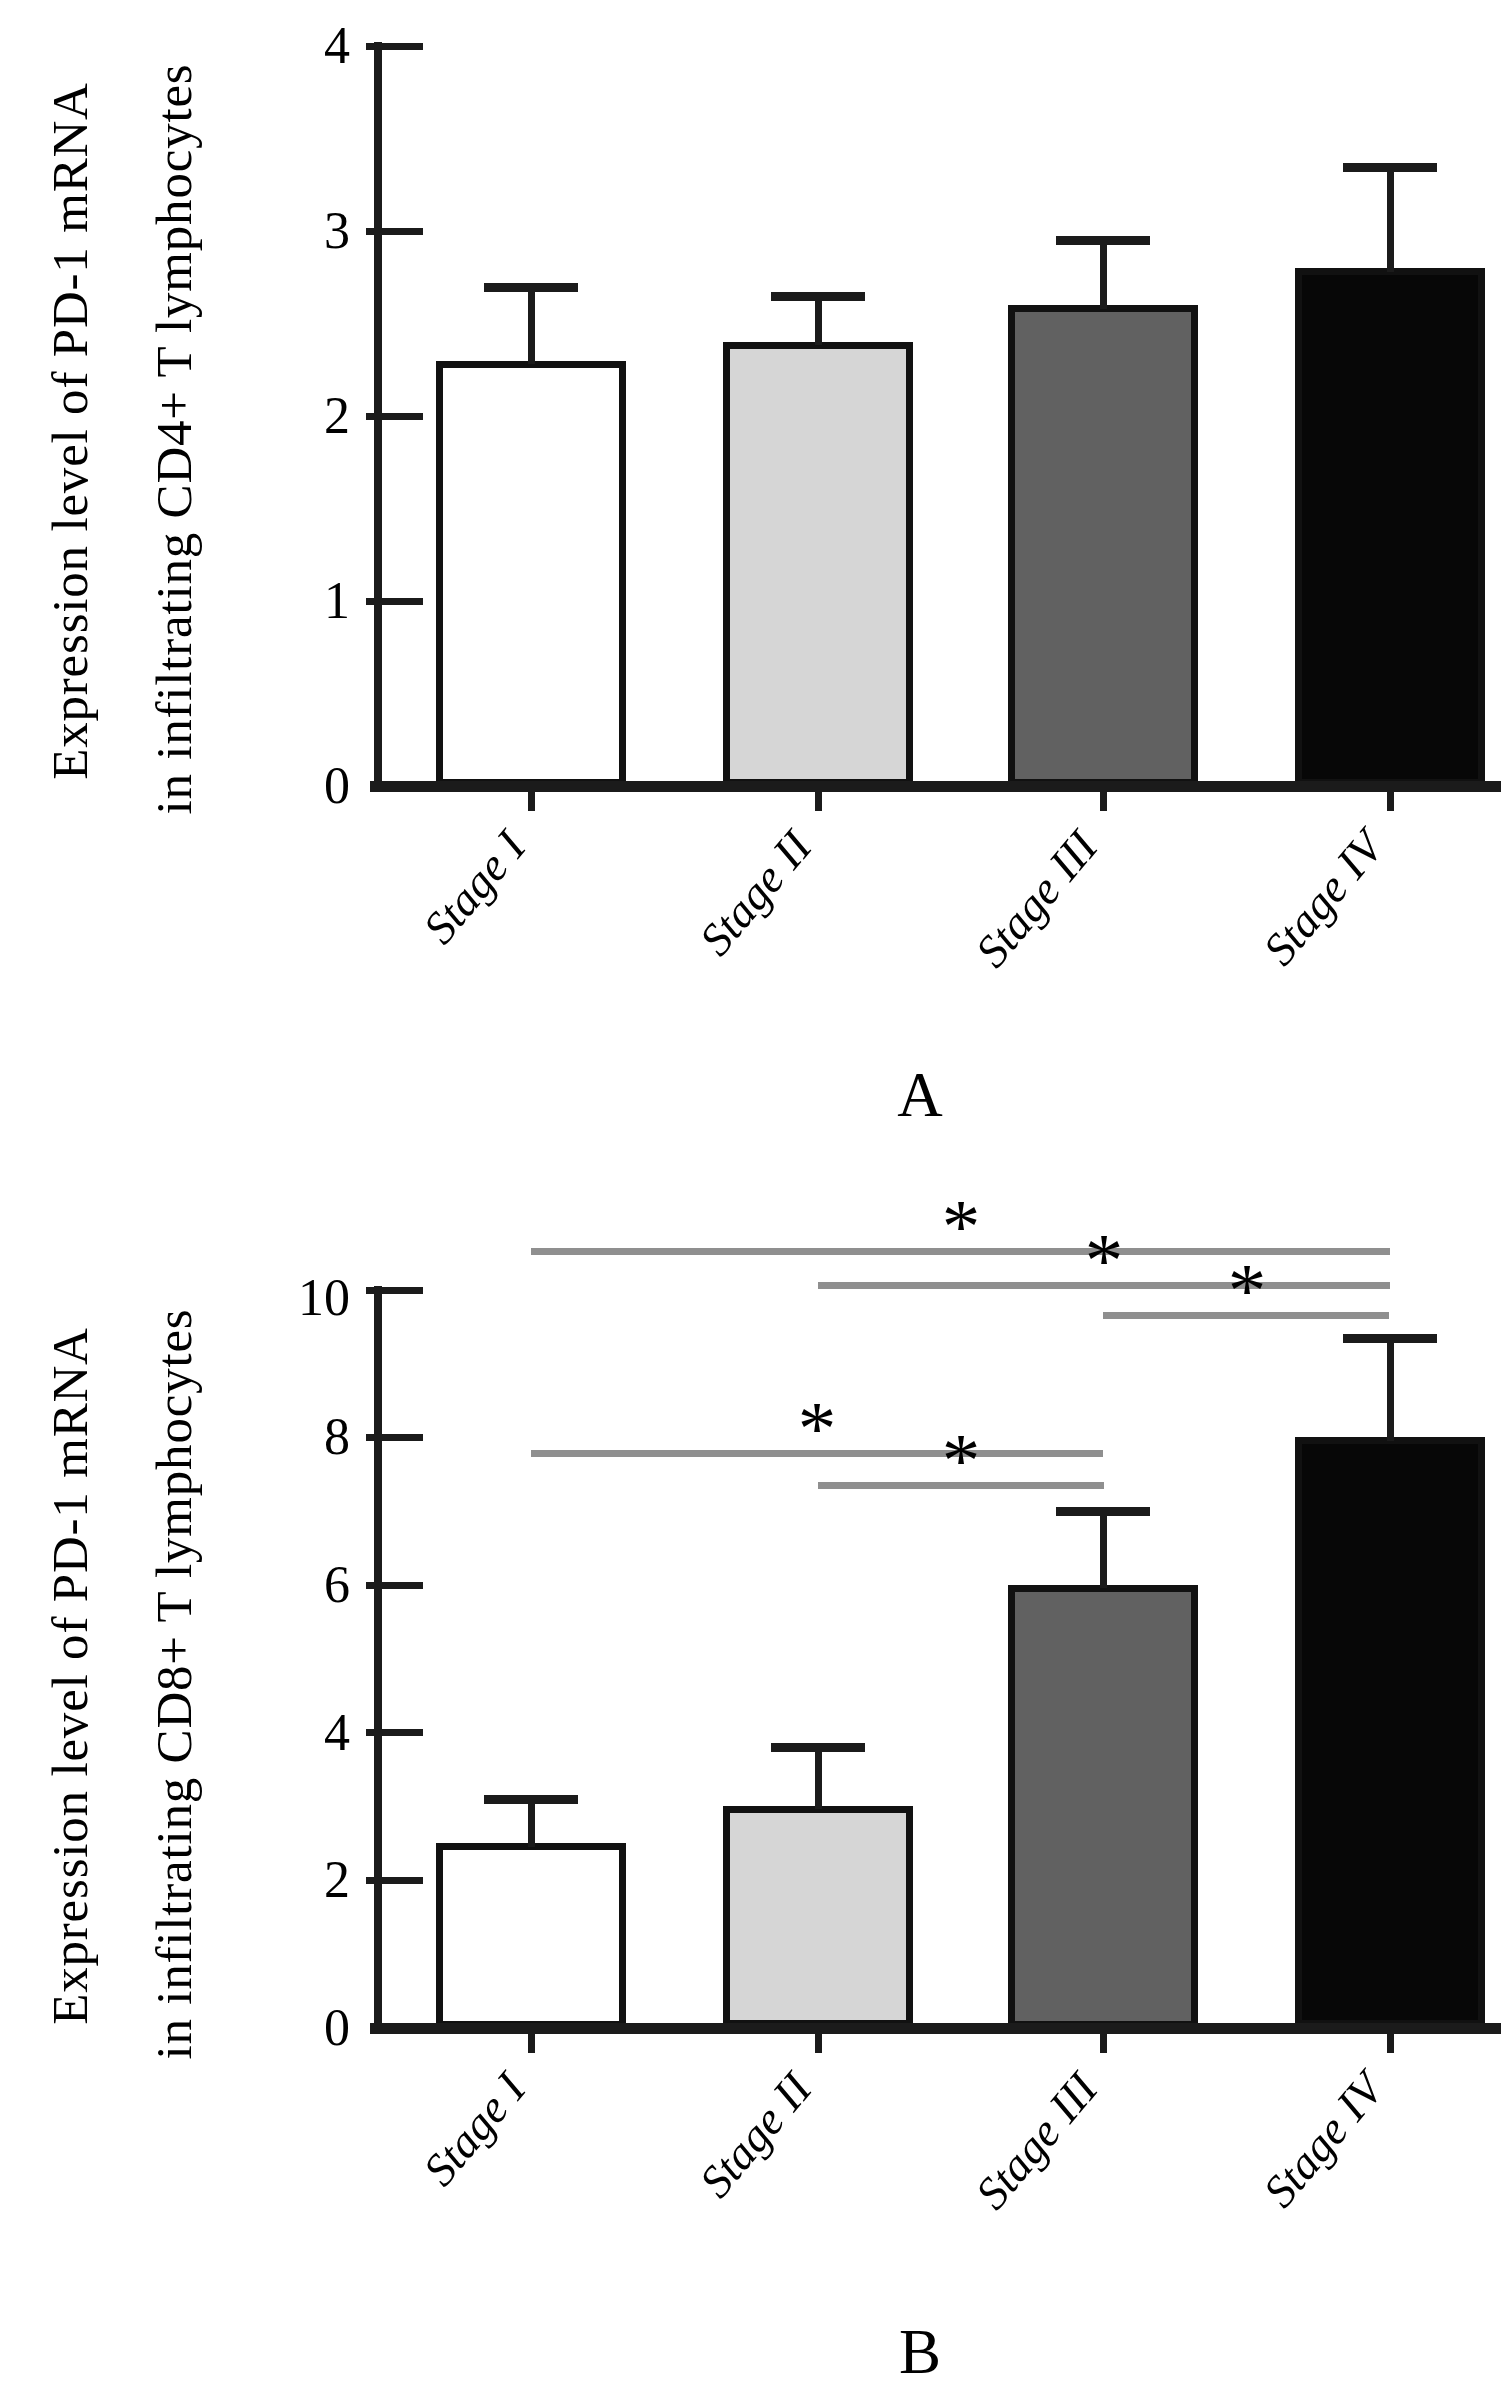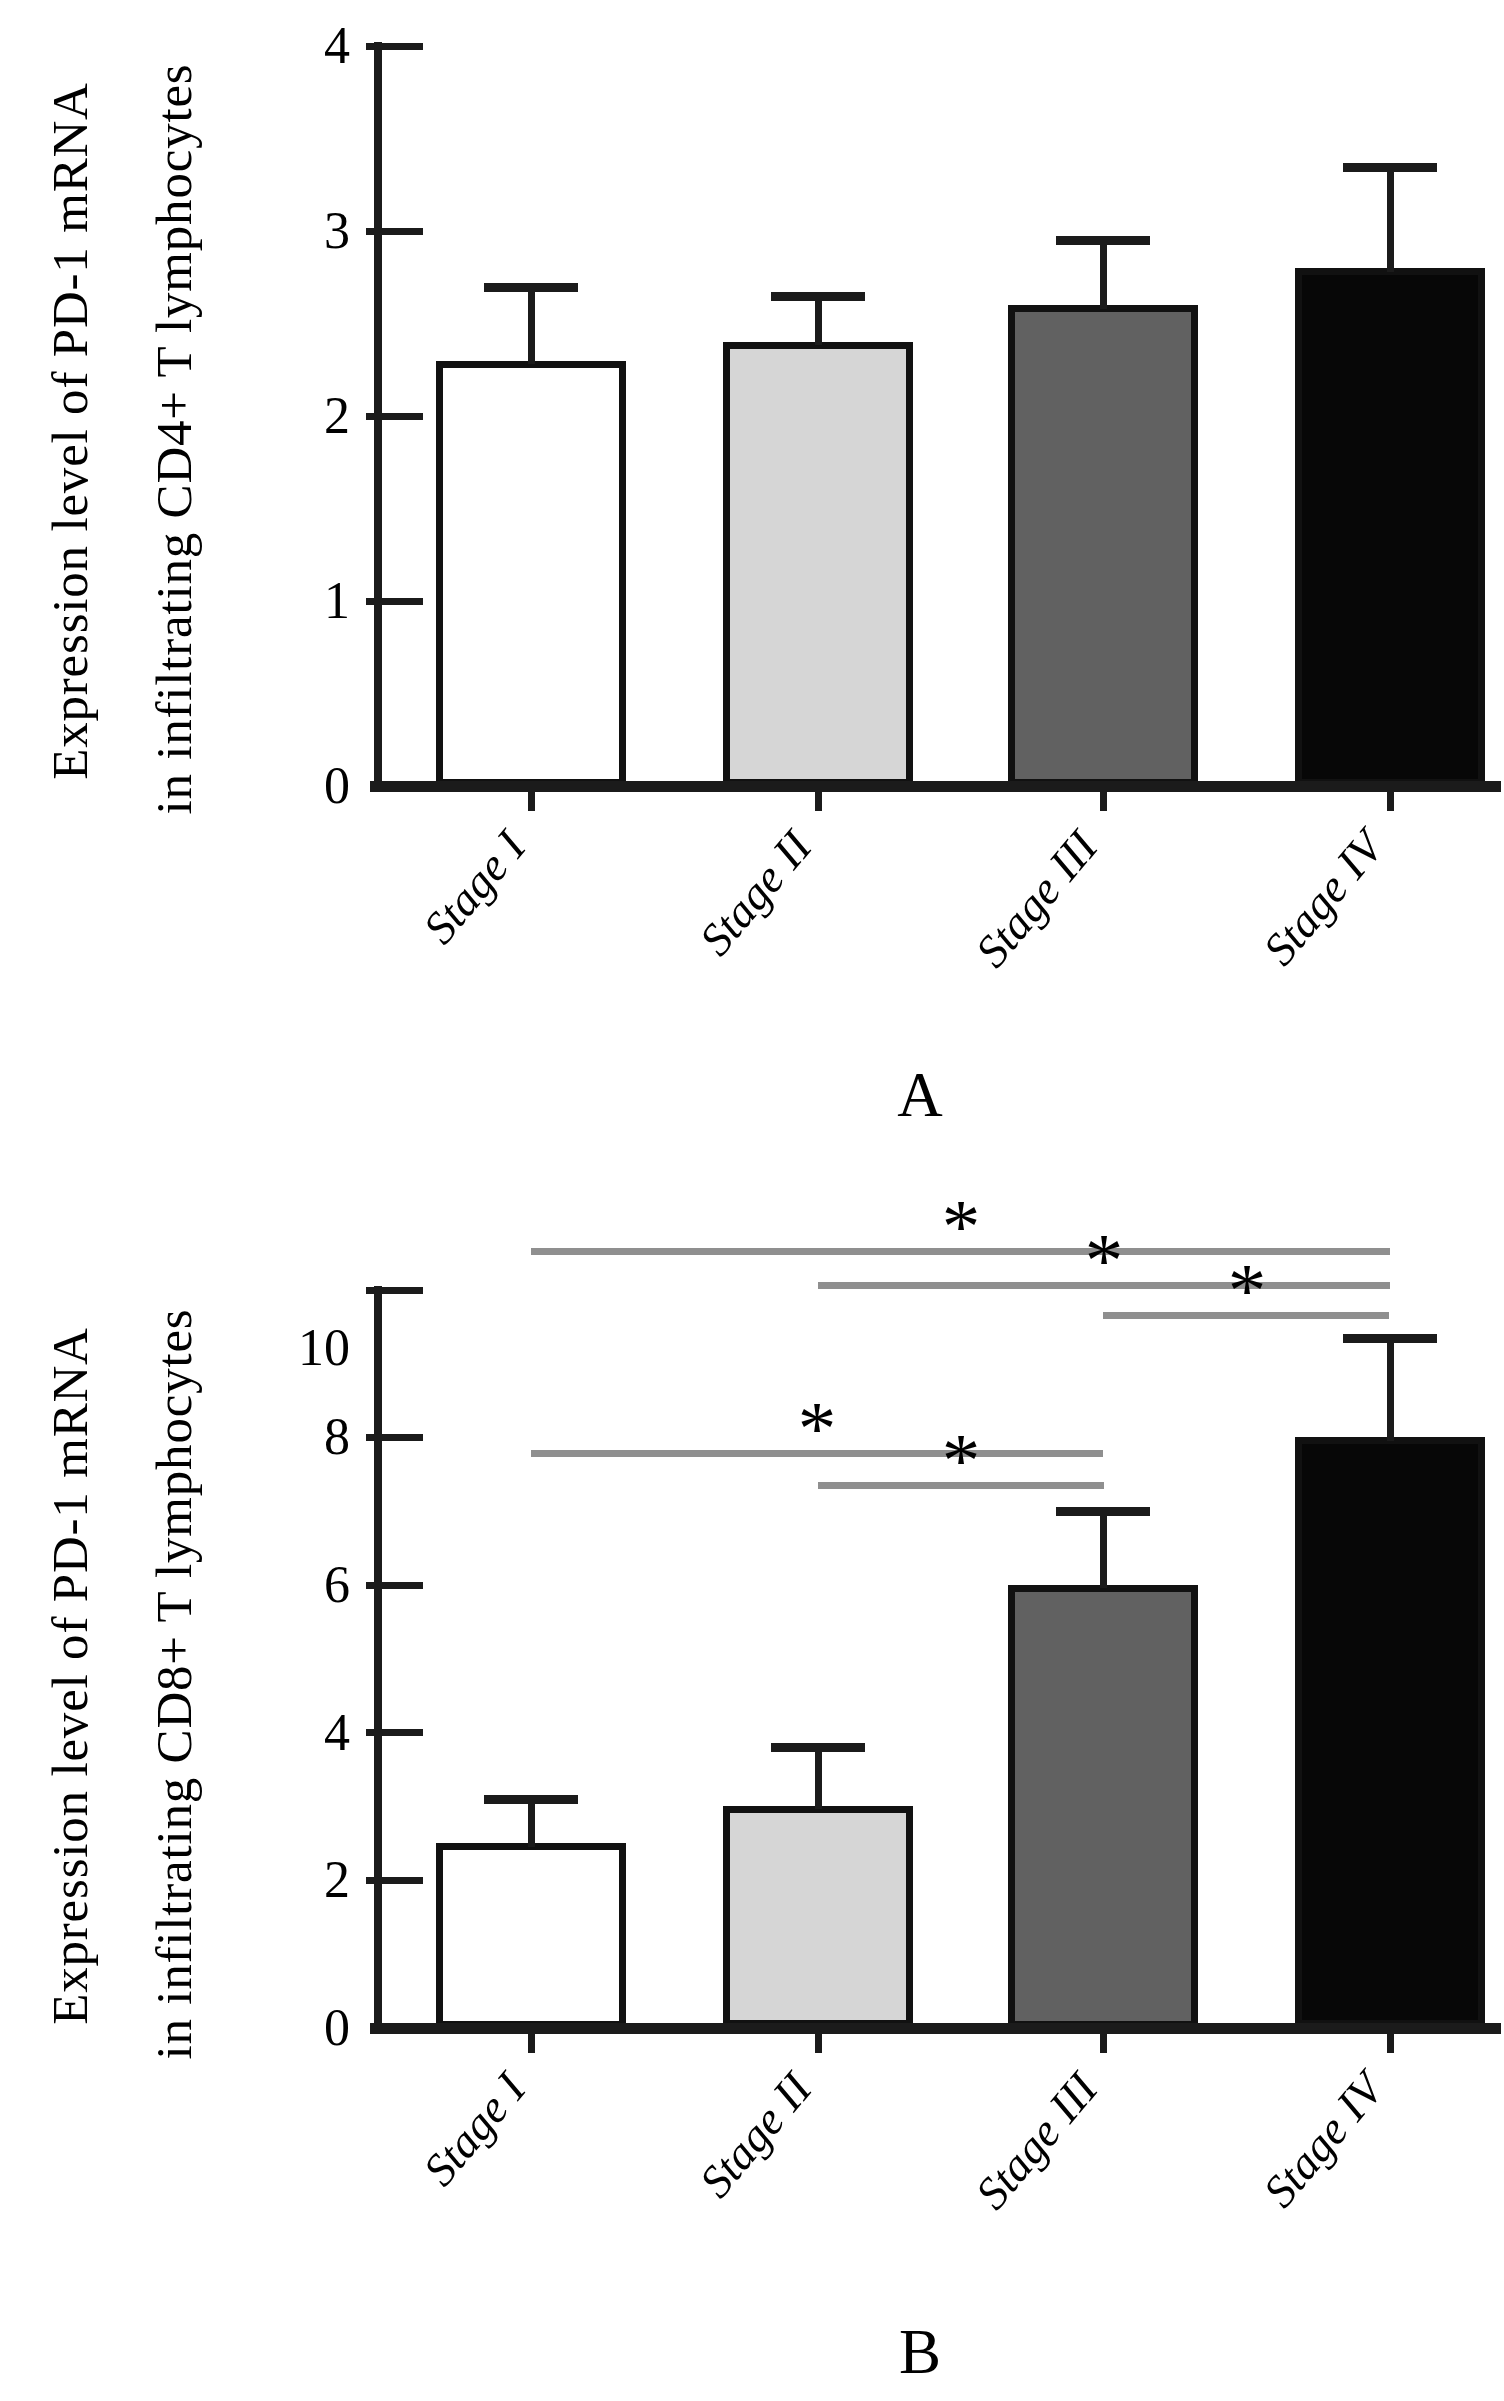--- a/index.html
+++ b/index.html
@@ -124,21 +124,21 @@
       <div class="ticklabel" style="position: absolute; left: 236px; top: 2028px;">0</div>
       <div style="position: absolute; left: 366px; top: 1877px; width: 57px; height: 7.3px; background: rgb(27, 27, 27);"></div>
       <div class="ticklabel" style="position: absolute; left: 236px; top: 1880px;">2</div>
       <div style="position: absolute; left: 366px; top: 1729px; width: 57px; height: 7.3px; background: rgb(27, 27, 27);"></div>
       <div class="ticklabel" style="position: absolute; left: 236px; top: 1733px;">4</div>
       <div style="position: absolute; left: 366px; top: 1582px; width: 57px; height: 7.3px; background: rgb(27, 27, 27);"></div>
       <div class="ticklabel" style="position: absolute; left: 236px; top: 1585px;">6</div>
       <div style="position: absolute; left: 366px; top: 1434px; width: 57px; height: 7.3px; background: rgb(27, 27, 27);"></div>
       <div class="ticklabel" style="position: absolute; left: 236px; top: 1437px;">8</div>
       <div style="position: absolute; left: 366px; top: 1287px; width: 57px; height: 7.3px; background: rgb(27, 27, 27);"></div>
-      <div class="ticklabel" style="position: absolute; left: 236px; top: 1348px;">10</div>
+      <div class="ticklabel" style="position: absolute; left: 236px; top: 1298px;">10</div>
       <div style="position: absolute; left: 370px; top: 2023px; width: 1131px; height: 10.6px; background: rgb(27, 27, 27);"></div>
       <div style="position: absolute; left: 531px; top: 1248px; width: 859px; height: 7.3px; background: rgb(143, 143, 143);"></div>
       <div class="sigstar" style="position: absolute; left: 961px; top: 1188px;">*</div>
       <div style="position: absolute; left: 818px; top: 1282px; width: 572px; height: 7.3px; background: rgb(143, 143, 143);"></div>
       <div class="sigstar" style="position: absolute; left: 1104px; top: 1222px;">*</div>
       <div style="position: absolute; left: 1103px; top: 1312px; width: 286px; height: 7.3px; background: rgb(143, 143, 143);"></div>
       <div class="sigstar" style="position: absolute; left: 1247px; top: 1252px;">*</div>
       <div style="position: absolute; left: 531px; top: 1450px; width: 572px; height: 7.3px; background: rgb(143, 143, 143);"></div>
       <div class="sigstar" style="position: absolute; left: 817px; top: 1390px;">*</div>
       <div style="position: absolute; left: 818px; top: 1482px; width: 286px; height: 7.3px; background: rgb(143, 143, 143);"></div>

